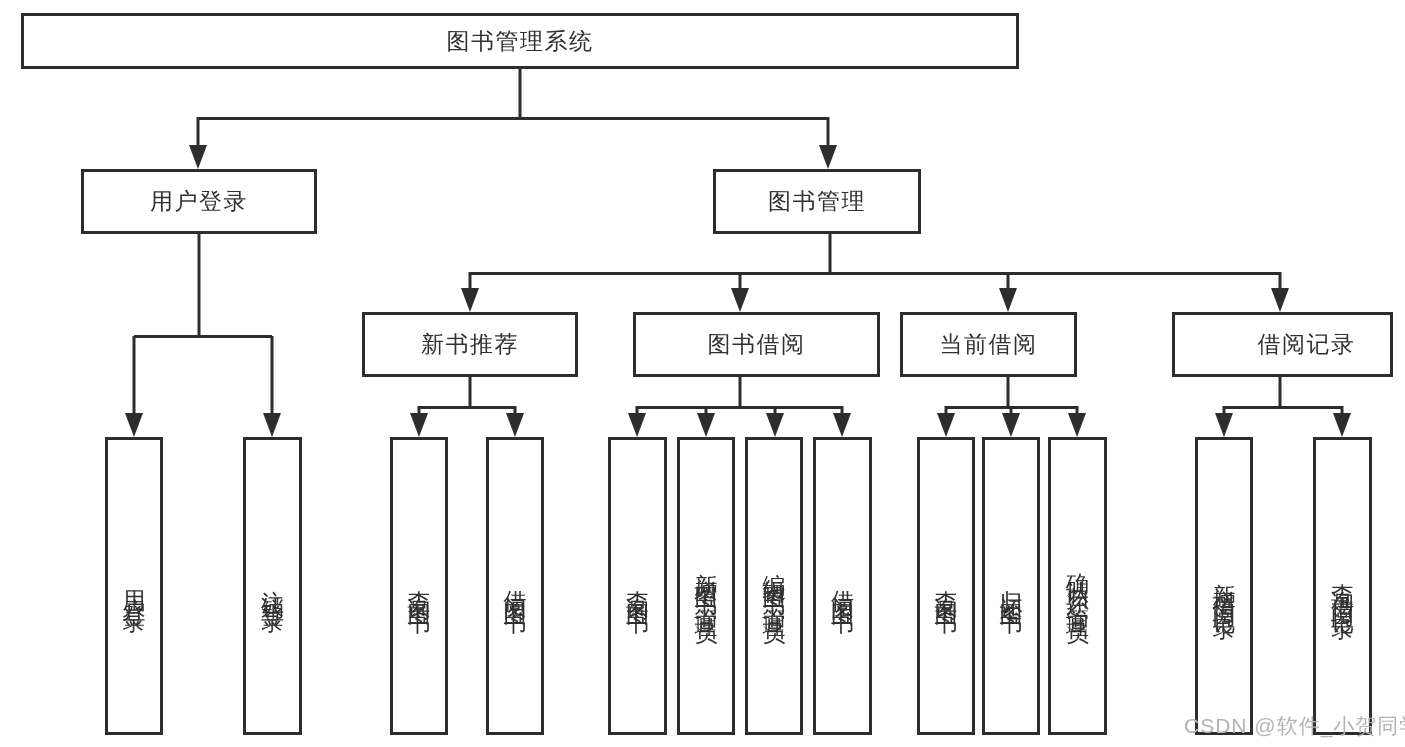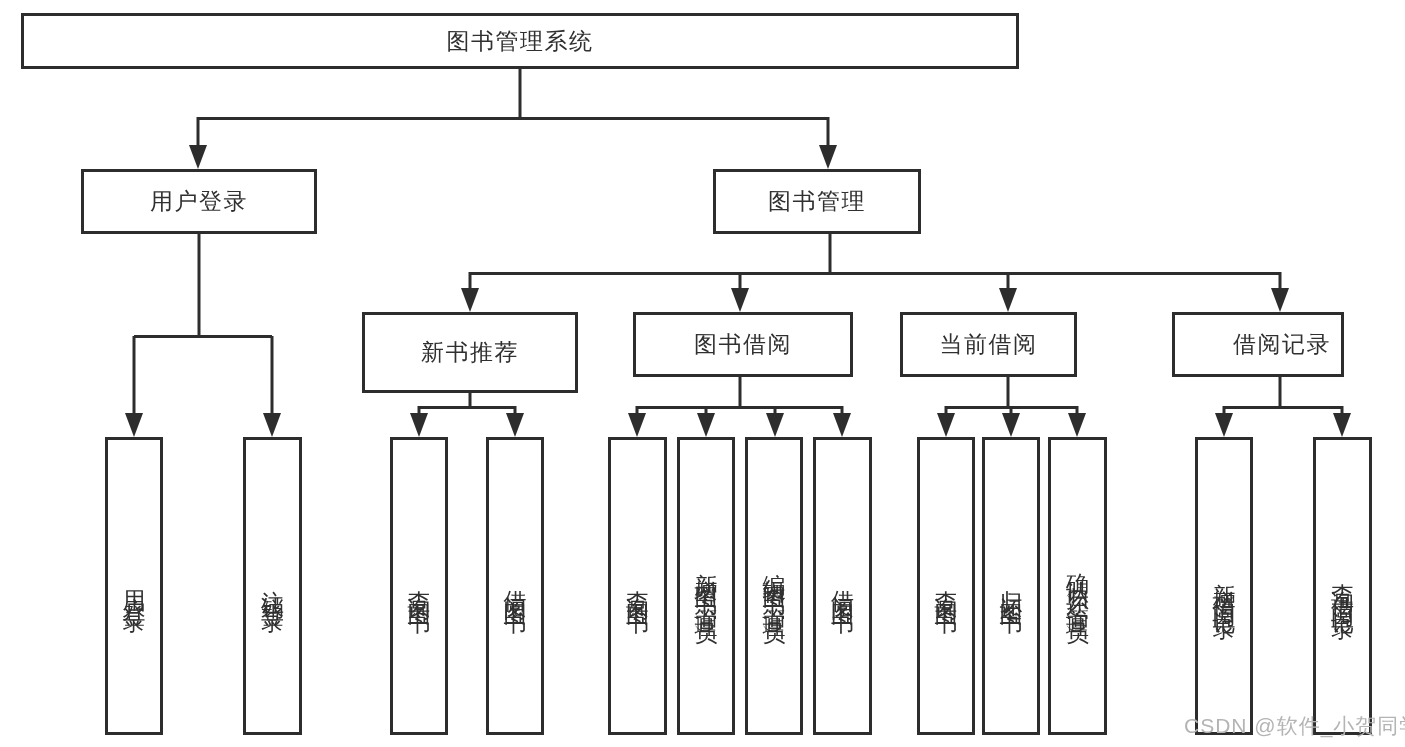--- a/index.html
+++ b/index.html
@@ -131,30 +131,30 @@
     <span>图书管理系统</span>
   </div>
 
   <div class="node hnode" style="left:81px; top:169px; width:236px; height:65px;">
     <span>用户登录</span>
   </div>
   <div class="node hnode" style="left:713px; top:169px; width:208px; height:65px;">
     <span>图书管理</span>
   </div>
 
-  <div class="node hnode" style="left:362px; top:312px; width:216px; height:81px;">
+  <div class="node hnode" style="left:362px; top:312px; width:216px; height:65px;">
     <span>新书推荐</span>
   </div>
-  <div class="node hnode" style="left:633px; top:312px; width:220px; height:65px;">
+  <div class="node hnode" style="left:633px; top:312px; width:247px; height:65px;">
     <span>图书借阅</span>
   </div>
   <div class="node hnode" style="left:900px; top:312px; width:177px; height:65px;">
     <span>当前借阅</span>
   </div>
-  <div class="node hnode" style="left:1172px; top:312px; width:172px; height:65px;padding-left:48px;">
+  <div class="node hnode" style="left:1172px; top:312px; width:221px; height:65px;padding-left:48px;">
     <span>借阅记录</span>
   </div>
 
   <div class="node vnode" style="left:105px; top:437px; width:58px; height:298px;">
     <span>用户登录</span>
   </div>
   <div class="node vnode" style="left:243px; top:437px; width:59px; height:298px;">
     <span>注销登录</span>
   </div>
 

